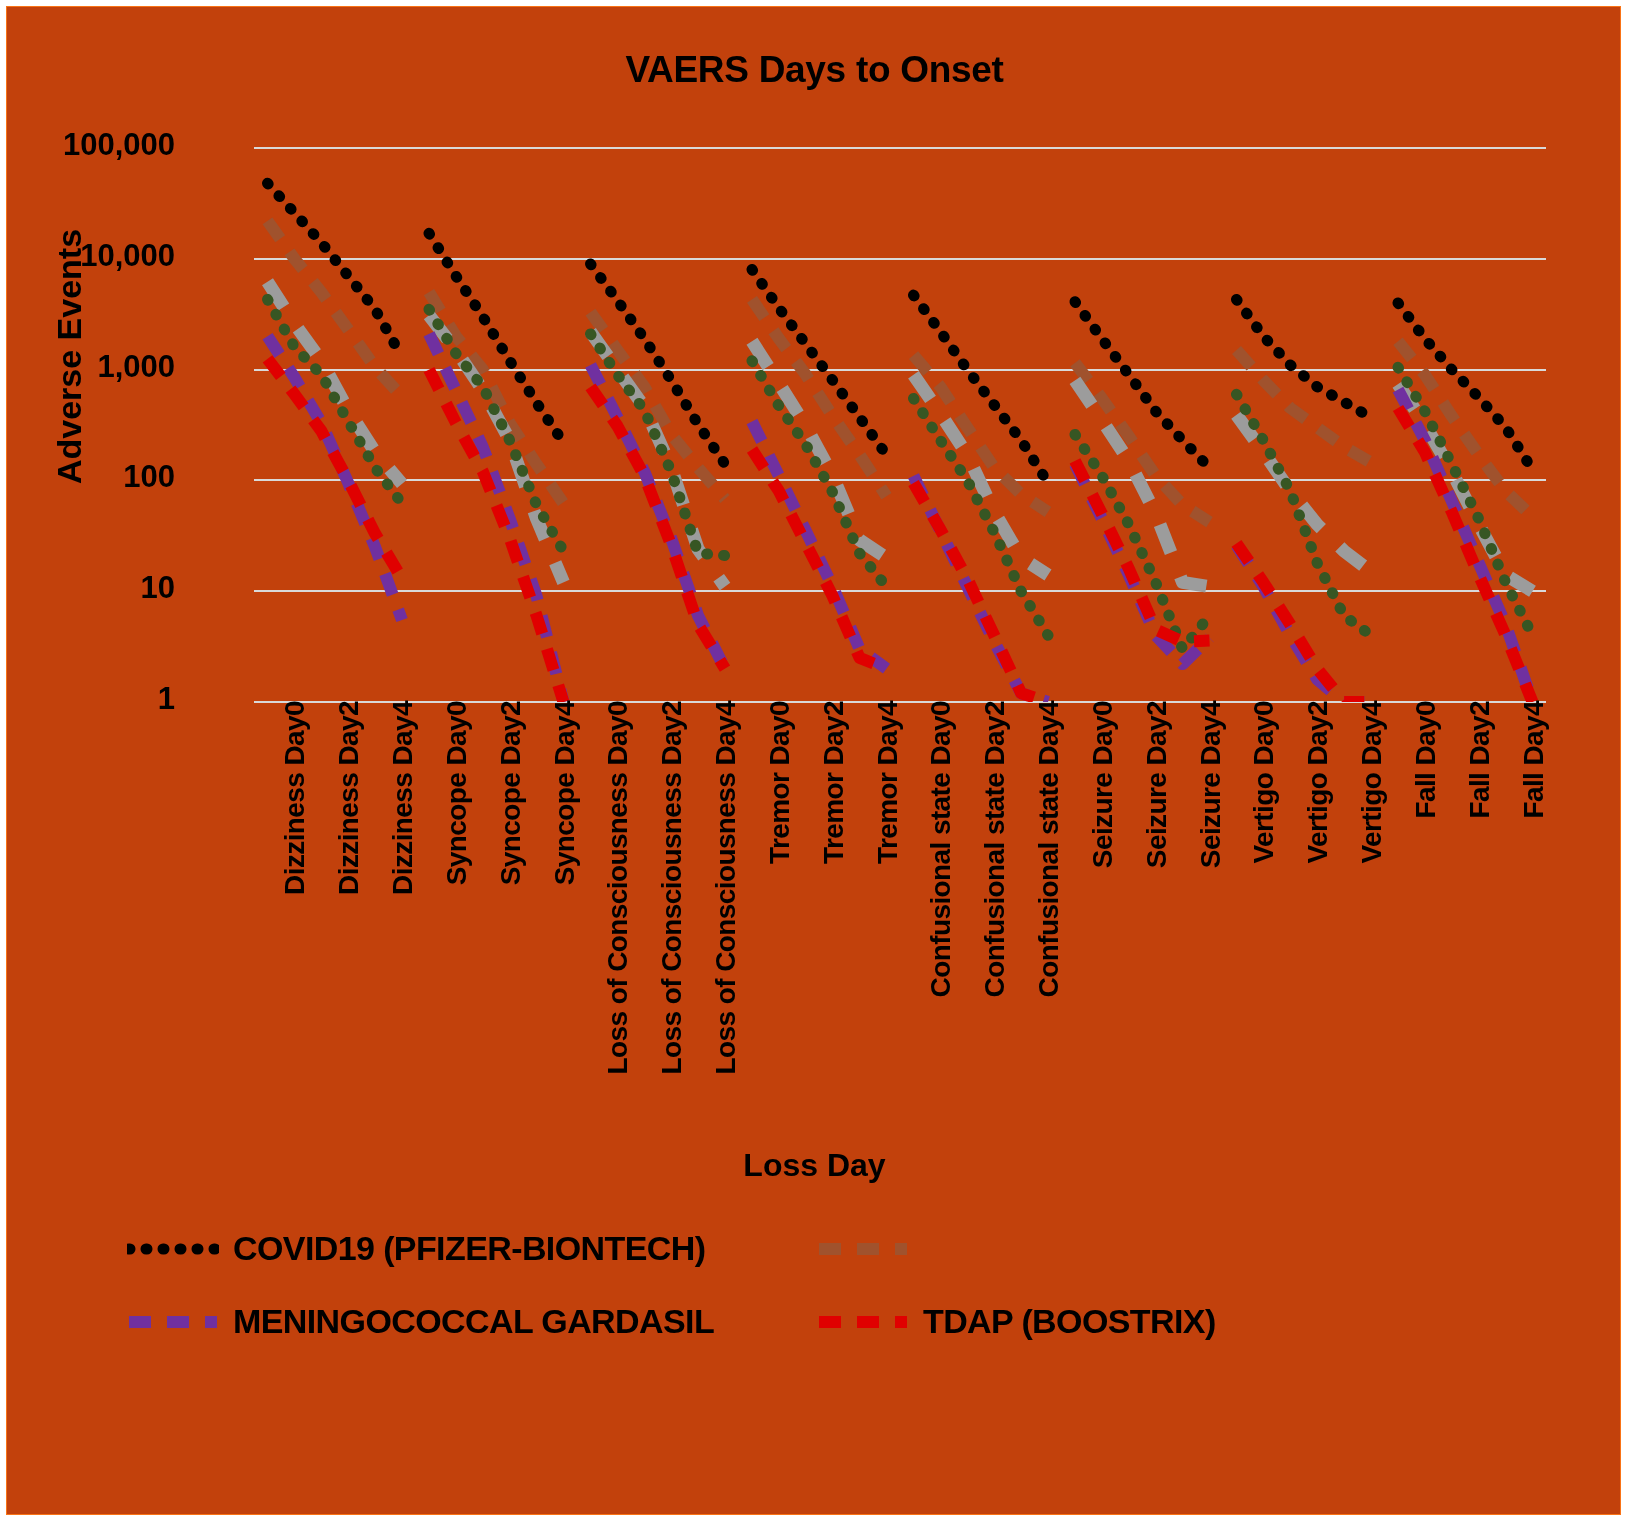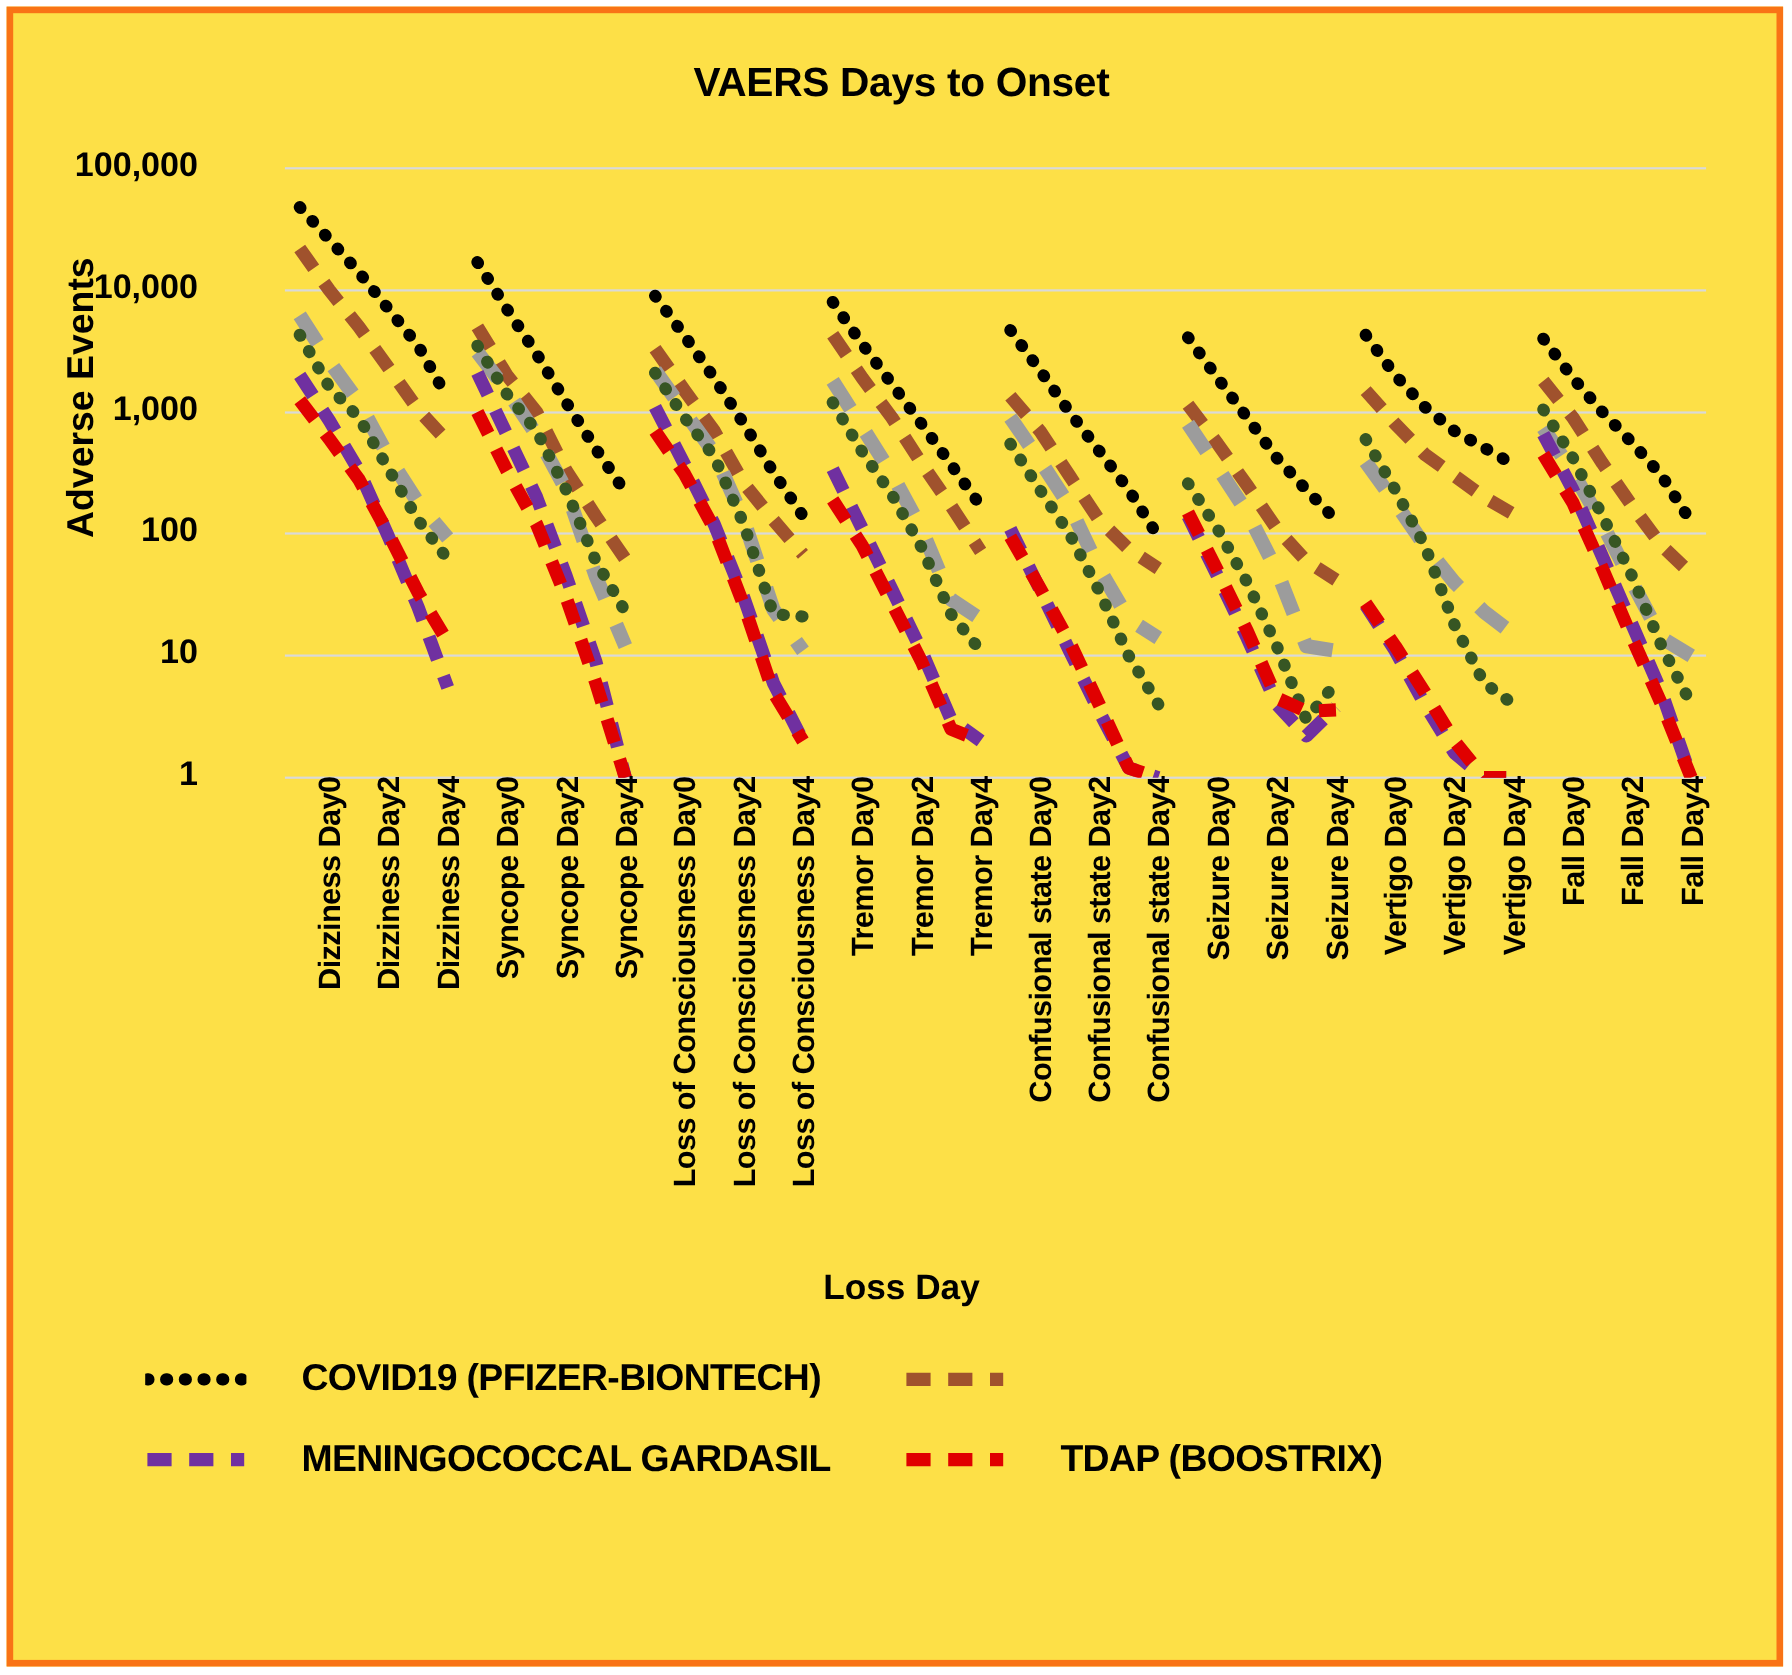--- a/index.html
+++ b/index.html
@@ -6,21 +6,21 @@
   html,body{margin:0;padding:0;background:#fff;}
   body{
     width:1629px;height:1523px;
     font-family:"Liberation Sans", sans-serif;
     color:#000;
     position:relative;
     overflow:hidden;
   }
   #frame{
     position:absolute;left:6px;top:6px;width:1615px;height:1509px;
-    border:6px solid #f97316;background:#fde047;box-sizing:border-box;
+    border:1px solid #f97316;background:#c2410c;box-sizing:border-box;
   }
   #chart-title{
     position:absolute;left:0;top:42px;width:1615px;text-align:center;
     font-size:37px;font-weight:bold;letter-spacing:-0.3px;
   }
   
   #ylabel{
     position:absolute;left:-128px;top:330px;width:380px;
     text-align:center;font-size:34px;font-weight:bold;
     transform:rotate(-90deg);transform-origin:center center;
@@ -51,21 +51,21 @@
     letter-spacing:-0.6px;
   }
   
   #legend{
     position:absolute;left:120px;top:1222px;width:1400px;
   }
   .legend-row{display:flex;align-items:center;margin-bottom:34px;}
   .legend-item{display:flex;align-items:center;}
   .legend-item:first-child{width:690px;}
   .legend-key{width:92px;height:22px;margin-right:14px;flex:0 0 92px;}
-  .legend-text{font-size:34px;font-weight:bold;letter-spacing:-0.6px;white-space:nowrap;margin-left:36px;}
+  .legend-text{font-size:34px;font-weight:bold;letter-spacing:-0.6px;white-space:nowrap;}
 </style>
 </head>
 <body>
 
 <div id="frame">
 
   <div id="chart-title">VAERS Days to Onset</div>
 
   <div id="ylabel">Adverse Events</div>
 

